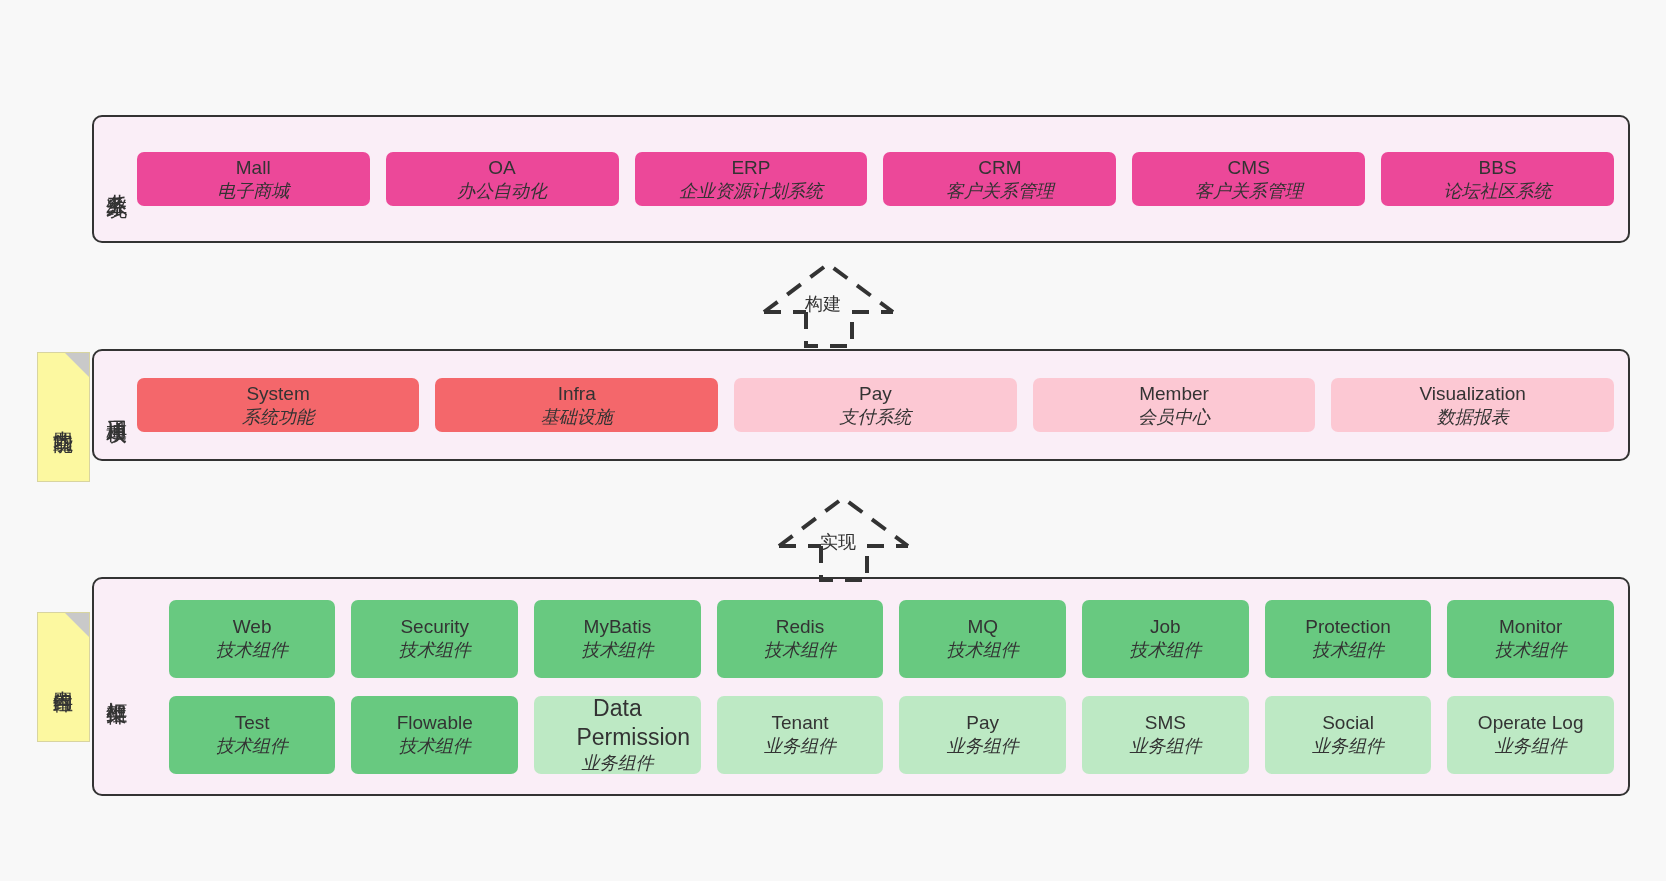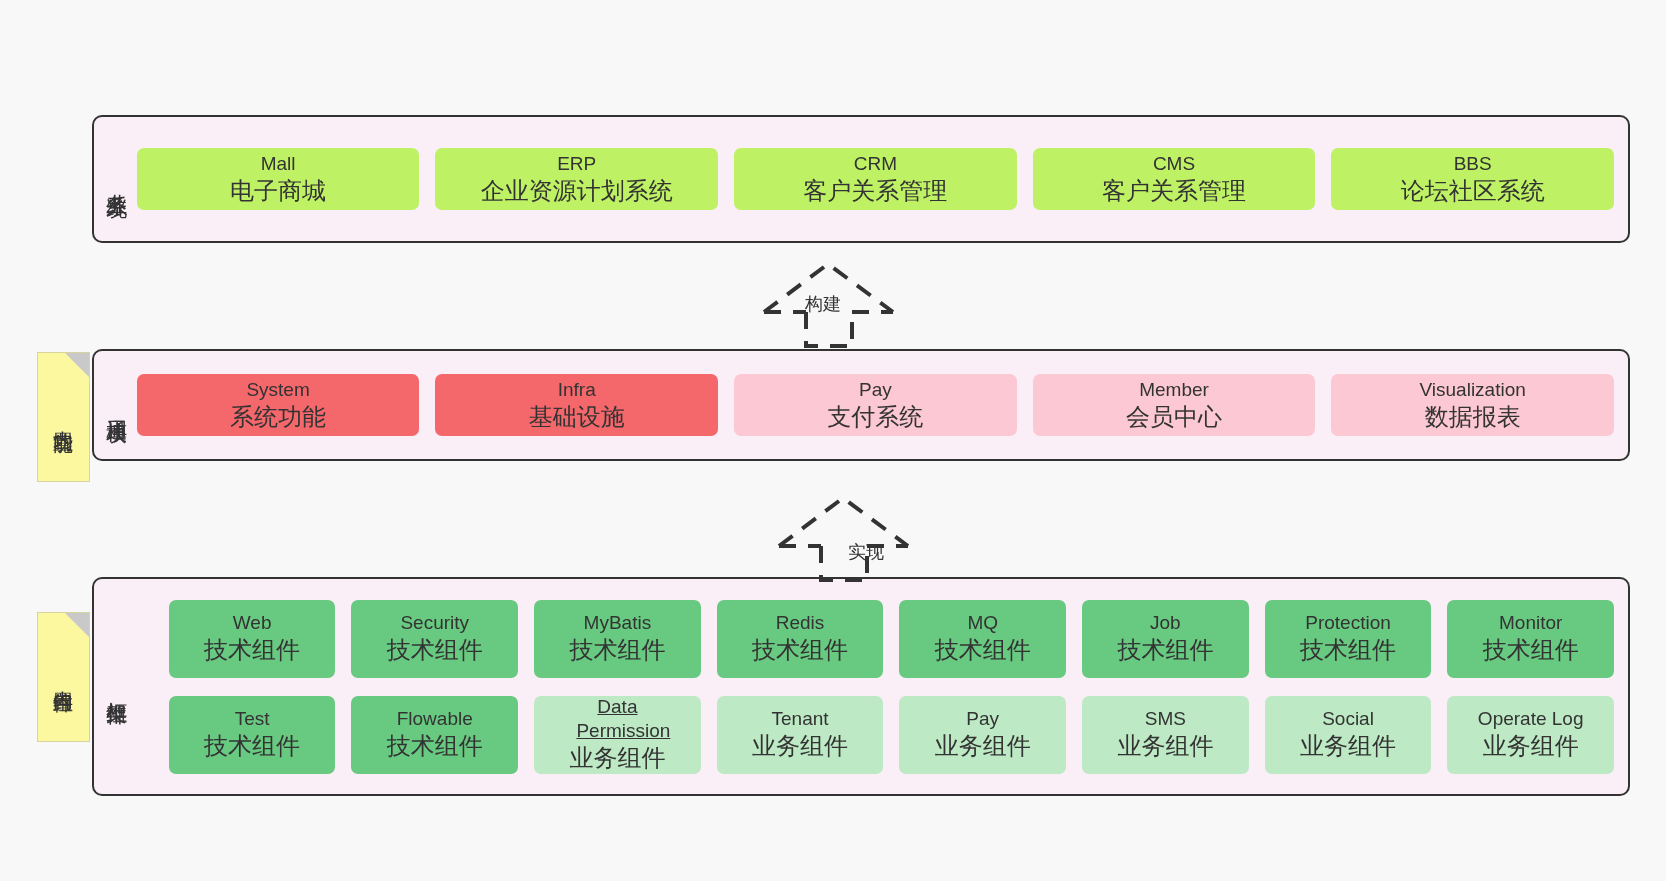--- a/index.html
+++ b/index.html
@@ -70,26 +70,27 @@
     line-height: 1.26;
     box-sizing: border-box;
     padding: 4px 6px;
     user-select: none;
   }
   .card .en {
     font-size: 19px;
     color: #333333;
   }
   .card .cn {
-    font-size: 24px;
-    color: #333333;
-  }
-  .card.multi .en { font-size: 19px; text-decoration: underline; }
-
-  .c-blue       { background: #bef264; align-items: center; }
+    font-size: 18px;
+    color: #333333;
+    font-style: italic;
+  }
+  .card.multi .en { font-size: 23px; }
+
+  .c-blue       { background: #ec4899; align-items: center; }
   .c-red        { background: #f4676b; }
   .c-pink       { background: #fcc8d3; }
   .c-green      { background: #68c980; }
   .c-lightgreen { background: #bde9c4; }
 
   
   .note {
     position: absolute;
     box-sizing: border-box;
     background: #fcf8a0;
@@ -137,20 +138,24 @@
 </head>
 <body>
 
 <div class="band" id="band-business" style="left:92px; top:115px; width:1538px; height:128px;">
   <div class="band-title">业务系统</div>
   <div class="band-body">
     <div class="row">
       <div class="card c-blue">
         <span class="en">Mall</span>
         <span class="cn">电子商城</span>
+      </div>
+      <div class="card c-blue">
+        <span class="en">OA</span>
+        <span class="cn">办公自动化</span>
       </div>
       <div class="card c-blue">
         <span class="en">ERP</span>
         <span class="cn">企业资源计划系统</span>
       </div>
       <div class="card c-blue">
         <span class="en">CRM</span>
         <span class="cn">客户关系管理</span>
       </div>
       <div class="card c-blue">
@@ -206,21 +211,21 @@
     </div>
   </div>
 </div>
 
 <div class="connector" id="conn-implement" style="left:775px; top:492px; width:140px; height:90px;">
   <svg width="140" height="90" viewBox="0 0 140 90">
     <path d="M 4 54 L 68 6 L 133 54" fill="none" stroke="#333333" stroke-width="4" stroke-dasharray="17 12" stroke-linecap="butt"></path>
     <path d="M 46 54 L 46 88 L 92 88 L 92 54" fill="none" stroke="#333333" stroke-width="4" stroke-dasharray="17 12" stroke-linecap="butt"></path>
     <path d="M 4 54 L 46 54 M 92 54 L 133 54" fill="none" stroke="#333333" stroke-width="4" stroke-dasharray="17 12" stroke-linecap="butt"></path>
   </svg>
-  <span class="conn-label" style="left:45px; top:48px;margin-left:28px;">实现</span>
+  <span class="conn-label" style="left:45px; top:38px;">实现</span>
 </div>
 
 <div class="note" id="note-builtin-components" style="left:37px; top:612px; width:53px; height:130px;">
   <span class="fold"></span>
   <span class="note-text">内置组件</span>
 </div>
 
 <div class="band" id="band-framework" style="left:92px; top:577px; width:1538px; height:219px;gap:32px;">
   <div class="band-title">框架组件</div>
   <div class="band-body">

